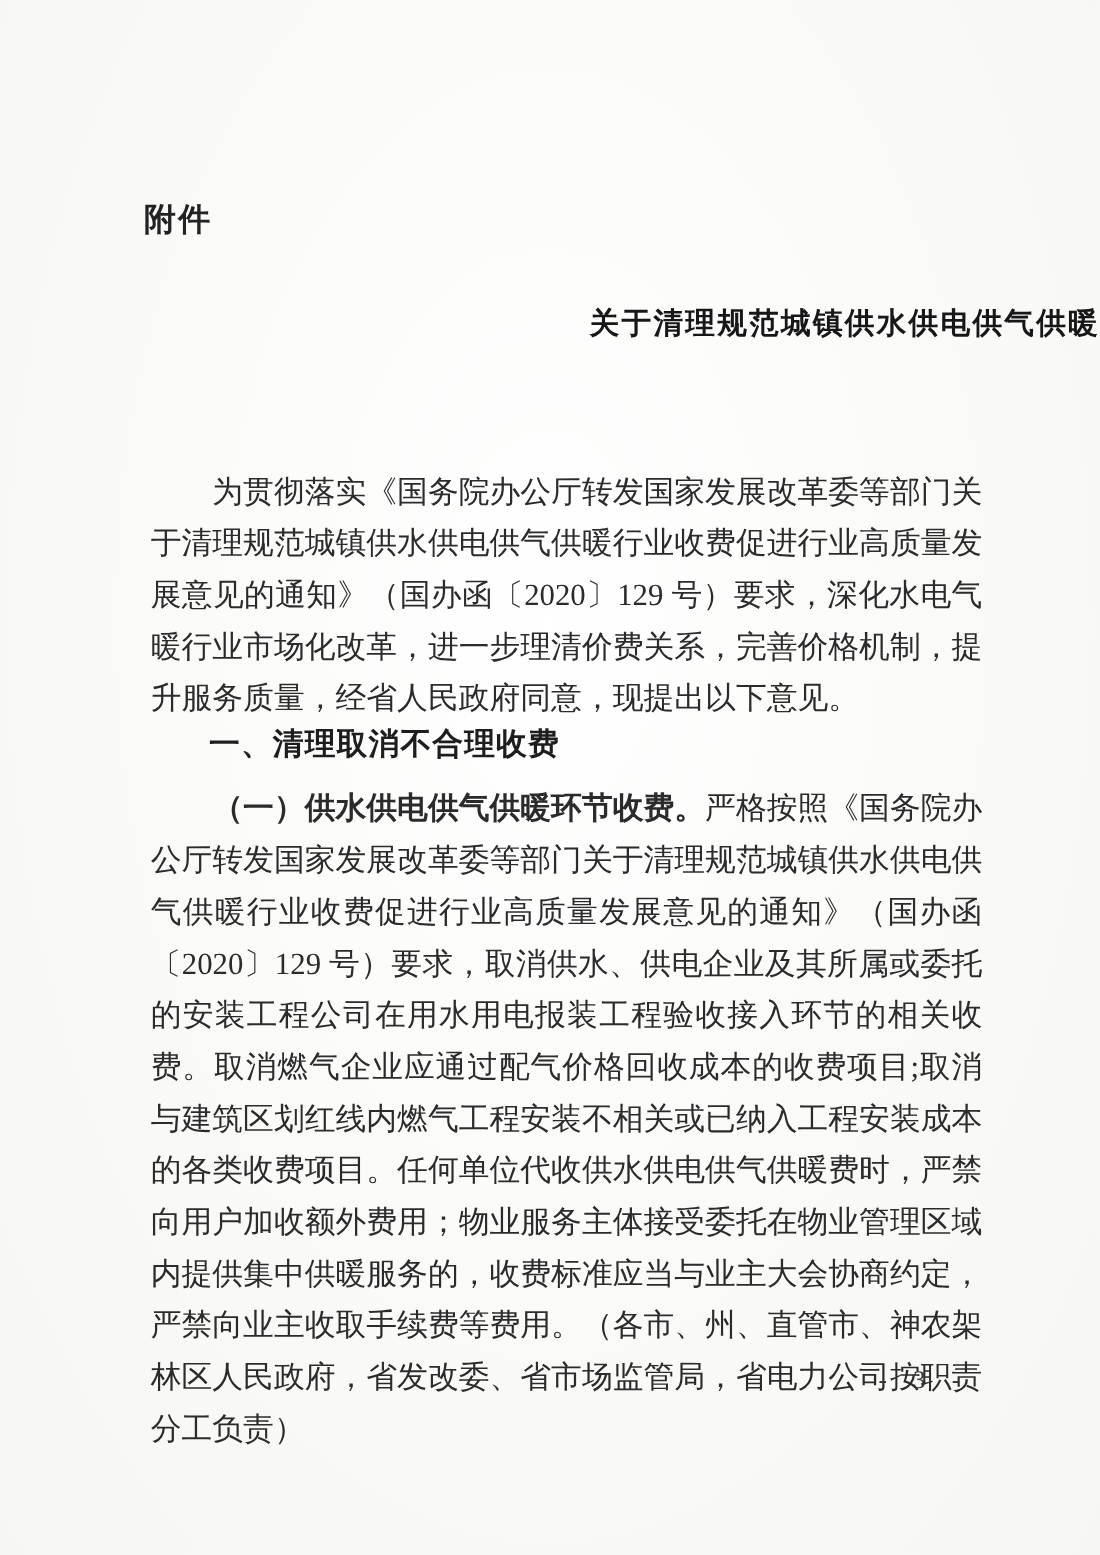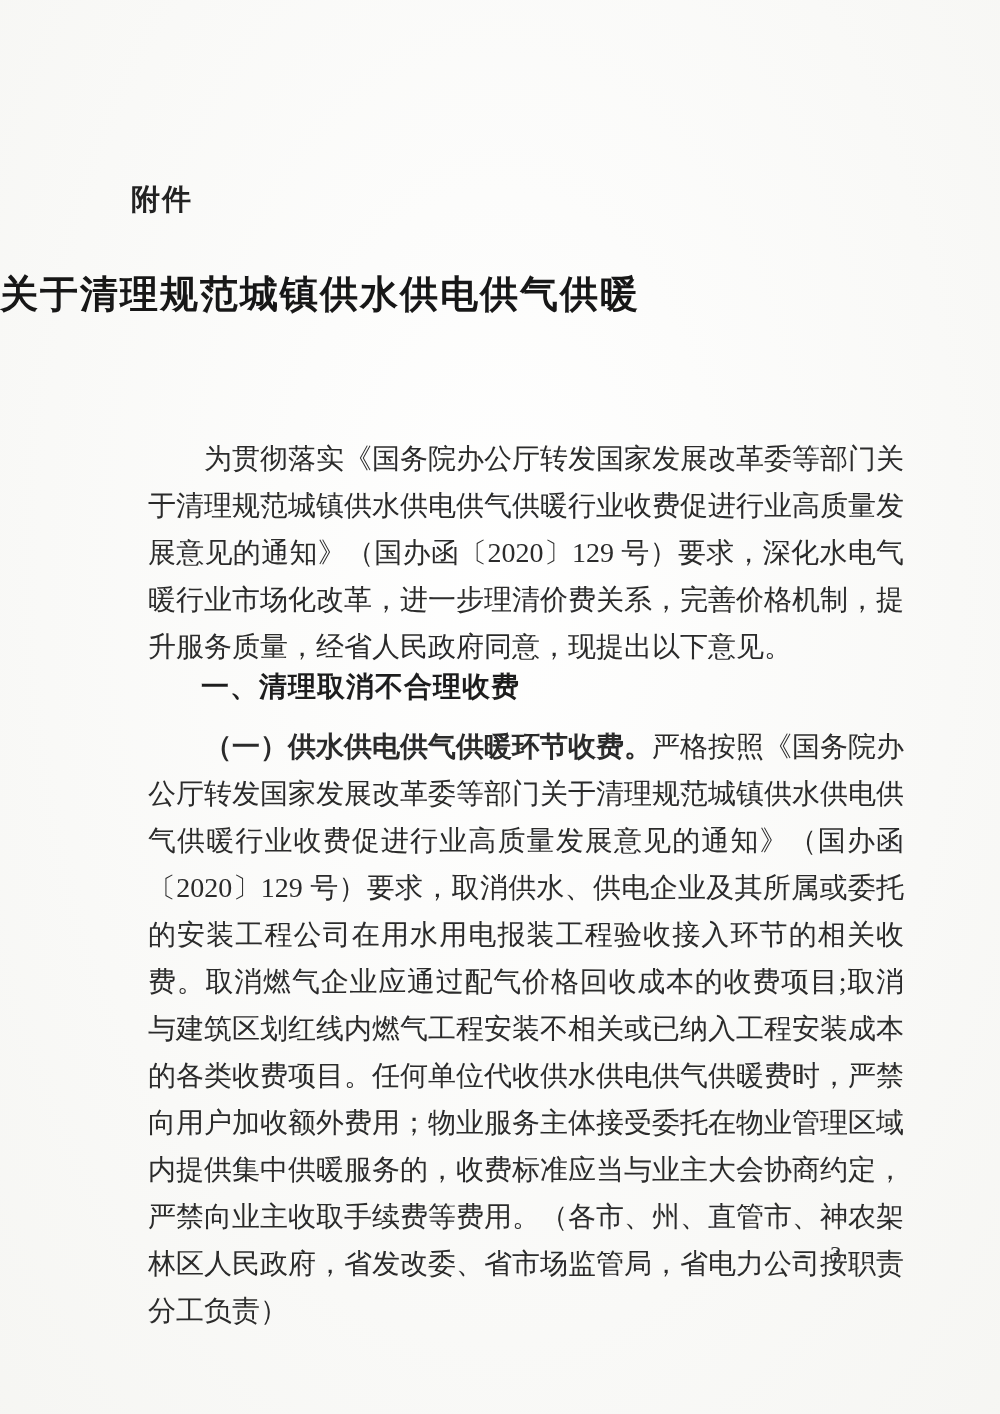--- a/index.html
+++ b/index.html
@@ -29,51 +29,51 @@
     font-weight: 700;
     color: #222;
     letter-spacing: 2px;
   }
   .title {
     position: absolute;
     left: 0;
     top: 268px;
     width: 1000px;
     margin: 0;
-    text-align: left;
-    font-size: 38px;
+    text-align: right;
+    font-size: 27px;
     font-weight: bold;
     color: #171717;
     line-height: 53px;
     letter-spacing: 2px;
   }
   .title .tl {
     display: block;
   }
   .para {
     position: absolute;
     left: 133px;
     width: 756px;
-    margin: 15px;
+    margin: 4px;
     font-size: 28px;
     line-height: 47px;
     text-align: justify;
     text-justify: inter-ideograph;
     text-indent: 2em;
     color: #2b2b2b;
   }
   .para-intro {
     top: 420px;
   }
   .section-heading {
     position: absolute;
     left: 133px;
     top: 651px;
     width: 756px;
-    margin: 12px;
+    margin: 1px;
     font-size: 28px;
     line-height: 47px;
     font-weight: bold;
     font-family: "Liberation Sans", "DejaVu Sans", sans-serif;
     color: #1d1d1d;
     text-indent: 2em;
     letter-spacing: 1px;
   }
   .para-item {
     top: 708px;

